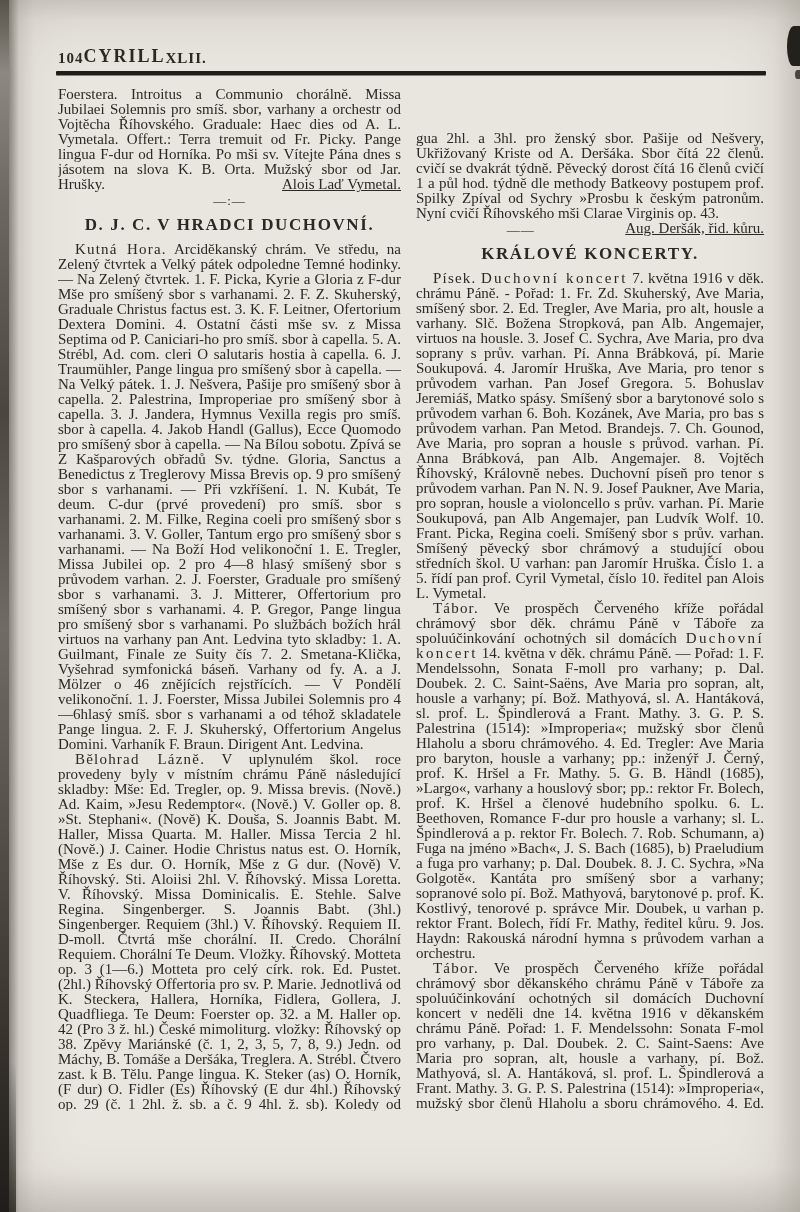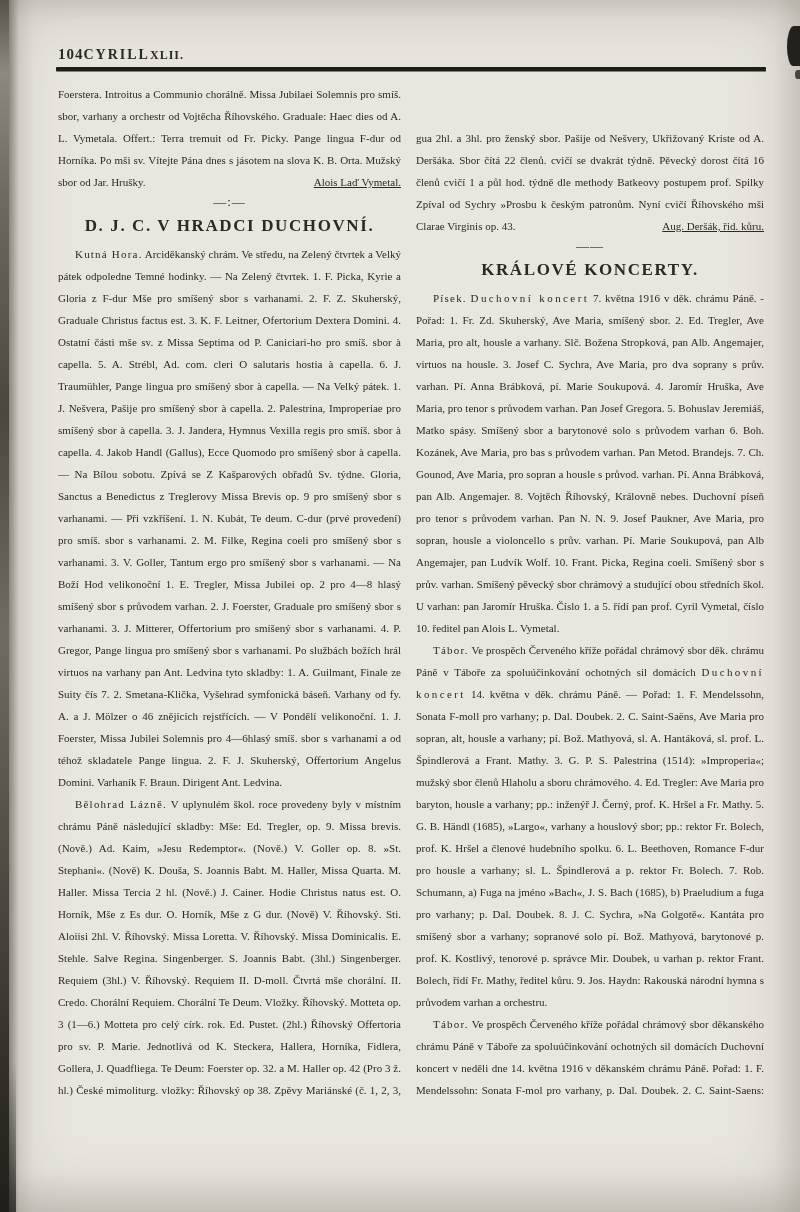--- a/index.html
+++ b/index.html
@@ -18,28 +18,28 @@
     background:linear-gradient(180deg,#57534a 0%,#8d8980 6%,#6e6a61 16%,#4a473f 34%,#706c63 52%,#524e46 70%,#36332d 86%,#201e1a 100%);}
   .edge-left-blur{position:absolute;left:9px;top:0;bottom:0;width:10px;
     background:linear-gradient(90deg,rgba(70,66,58,.45),rgba(70,66,58,0));}
   .corner-tr{position:absolute;right:0;top:26px;width:13px;height:40px;background:#23211c;border-radius:60% 0 0 55%;}
   .mark-tr2{position:absolute;right:0;top:70px;width:5px;height:9px;background:#4a463f;border-radius:50% 0 0 50%;}
   .smudge-bl{position:absolute;left:9px;bottom:0;width:7px;height:150px;background:linear-gradient(0deg,rgba(35,32,27,.8),rgba(35,32,27,0));}
 
   .header{display:flex;align-items:flex-end;
     margin:46px 36px 0 58px;font-weight:bold;}
   .pg-num{font-size:15px;letter-spacing:1px;}
-  .journal{font-size:14px;letter-spacing:2px;}
-  .vol{font-size:12px;letter-spacing:1px;}
+  .journal{font-size:18px;letter-spacing:2px;}
+  .vol{font-size:15px;letter-spacing:1px;}
   .rule{height:4px;background:#1f1d18;margin:4px 34px 0 56px;border-radius:1px;box-shadow:0 1px 0 rgba(31,29,24,.5);}
 
   .cols{display:flex;gap:15px;margin:12px 36px 0 58px;height:1024px;overflow:hidden;}
   .col{width:343px;flex:0 0 343px;}
   .col.right{flex:1;width:auto;margin-top:44px;}
-  p.body{font-size:11px;line-height:22px;text-align:justify;margin:0;
+  p.body{font-size:15px;line-height:15px;text-align:justify;margin:0;
     text-rendering:optimizeLegibility;}
   p.body.indent{text-indent:17px;}
   p.body + p.body{margin-top:0;}
   .lead{font-weight:normal;letter-spacing:1.2px;}
   .spaced{letter-spacing:2.4px;}
   .sig{float:right;font-weight:normal;text-decoration:underline;}
   .divider{text-align:center;font-size:13px;line-height:14px;margin:2px 0 1px 0;letter-spacing:1px;color:#2b2923;}
   h2.section{font-size:17px;font-weight:bold;text-align:center;letter-spacing:1.6px;
     margin:7px 0 7px 0;}
 </style>

